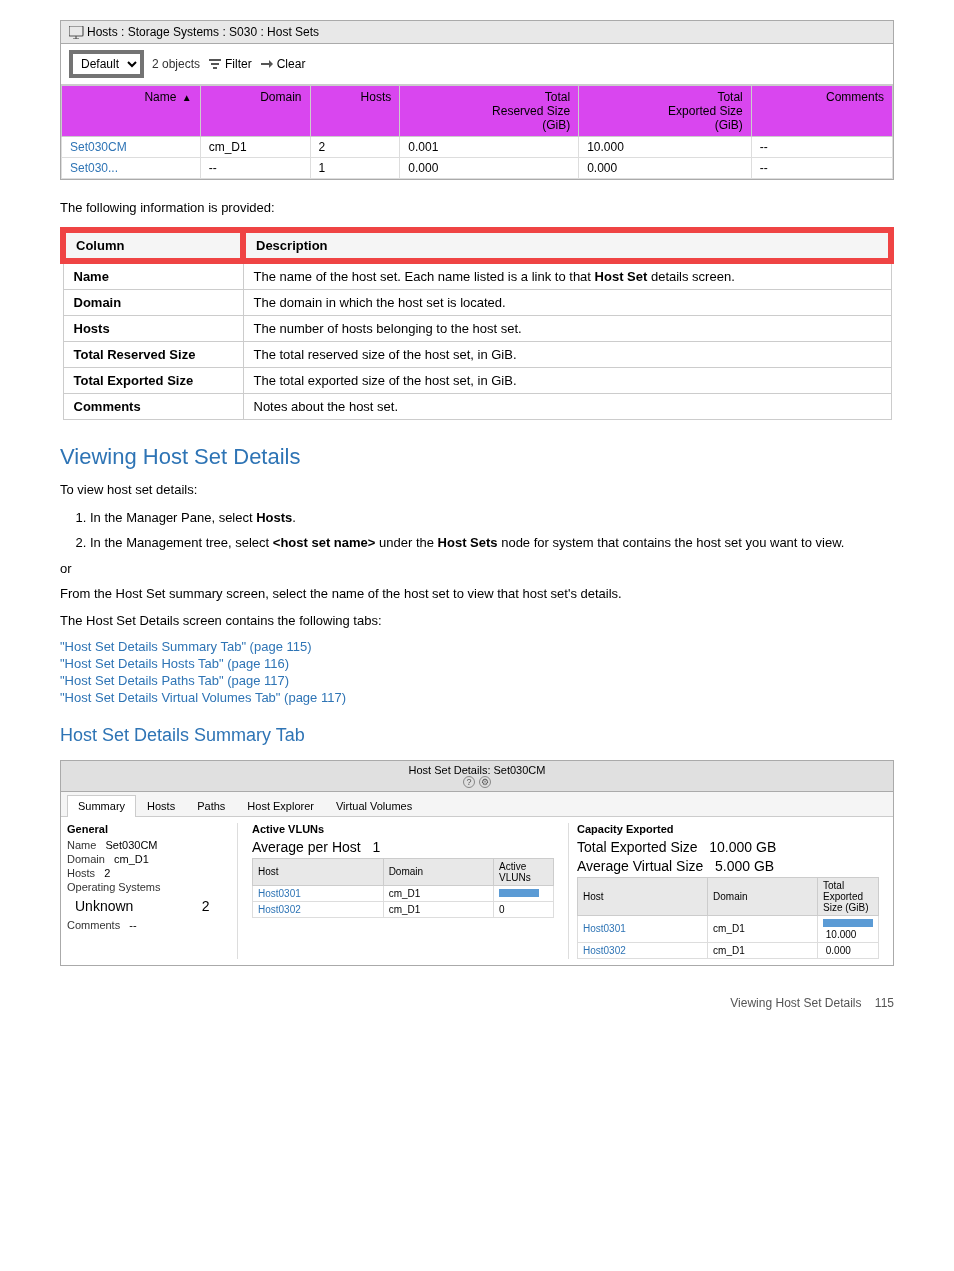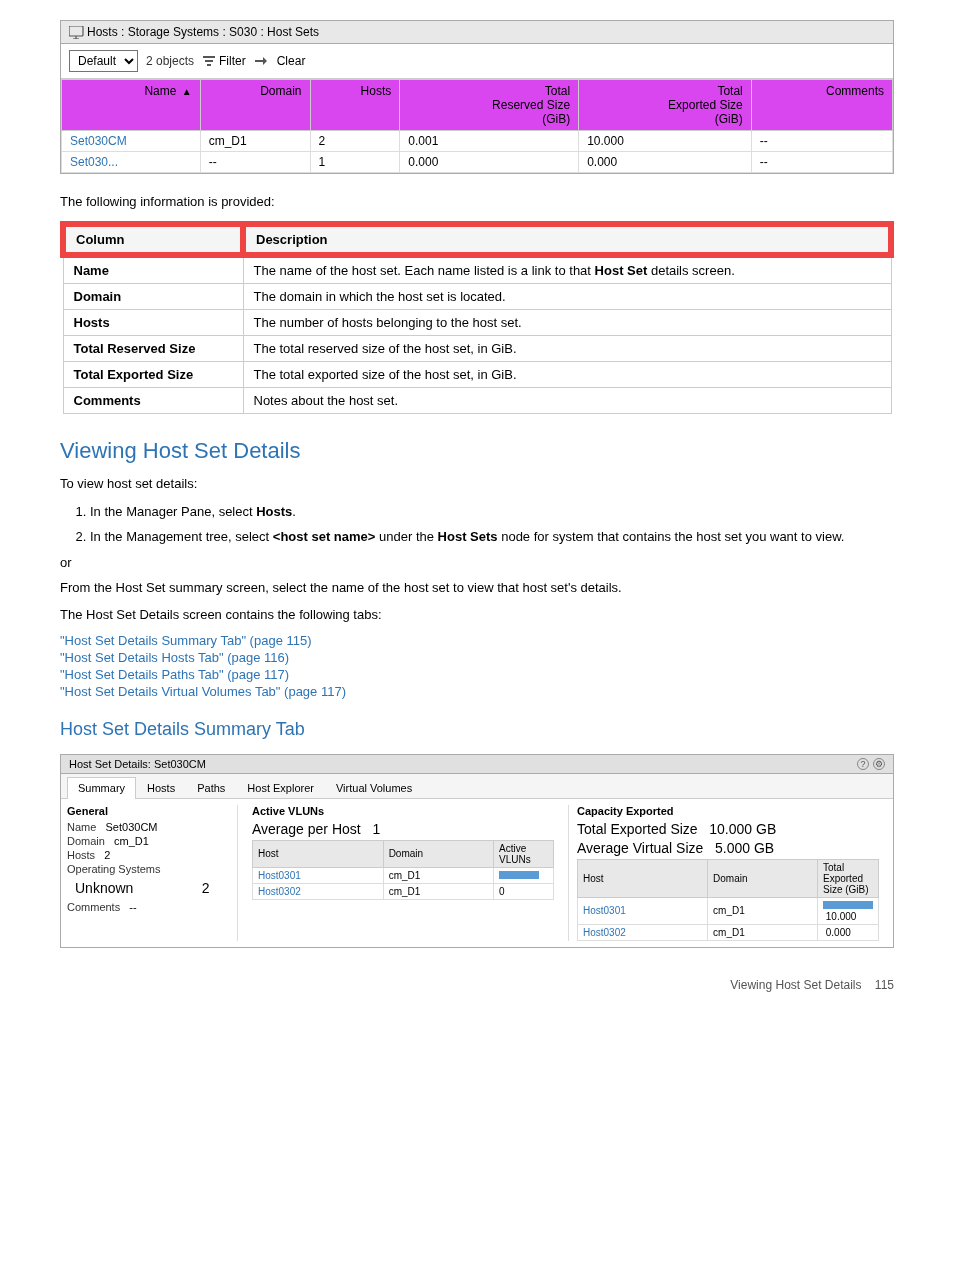--- a/index.html
+++ b/index.html
@@ -29,41 +29,41 @@
       gap: 2px;
     }
     .toolbar {
       display: flex;
       align-items: center;
       gap: 8px;
       padding: 6px 8px;
       border-bottom: 1px solid #ccc;
     }
     .toolbar-select {
-      border: 1px solid #737373;
+      border: 4px solid #737373;
       padding: 2px 4px;
       font-size: 12px;
       background: #fff;
     }
     .toolbar-objects {
       font-size: 12px;
       color: #333;
     }
     .toolbar-filter-btn {
       display: flex;
       align-items: center;
       gap: 3px;
       font-size: 12px;
       cursor: pointer;
       color: #000;
     }
     .toolbar-clear-btn {
       display: flex;
       align-items: center;
-      gap: 9px;
+      gap: 3px;
       font-size: 12px;
       cursor: pointer;
       color: #000;
     }
     .data-table {
       width: 100%;
       border-collapse: collapse;
       font-size: 12px;
     }
     .data-table th {
@@ -171,20 +171,21 @@
       font-size: 11px;
     }
     .screenshot-title-bar {
       background: #e0e0e0;
       padding: 3px 8px;
       border-bottom: 1px solid #aaa;
       display: flex;
       justify-content: space-between;
       align-items: center;
       font-size: 11px;
+      flex-direction: column;
     }
     .screenshot-title-icons {
       display: flex;
       gap: 4px;
     }
     .circle-icon {
       width: 12px;
       height: 12px;
       border-radius: 50%;
       border: 1px solid #888;

